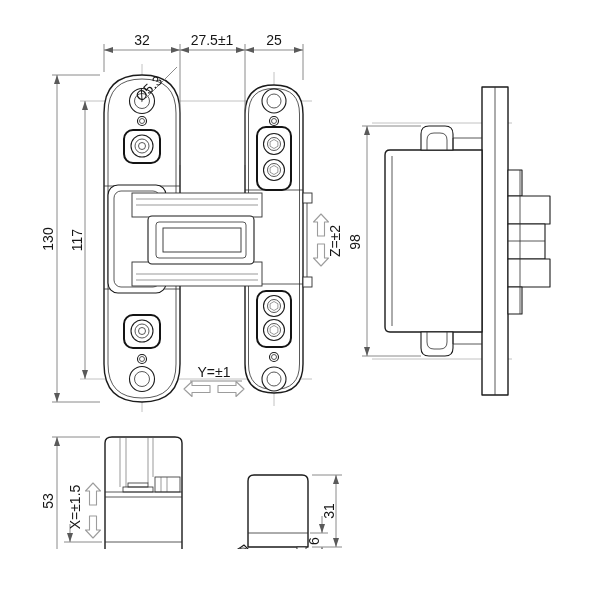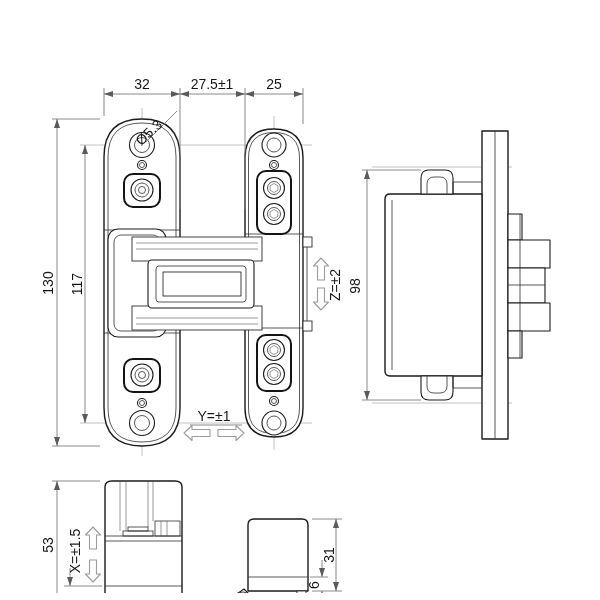--- a/index.html
+++ b/index.html
@@ -1,16 +1,16 @@
 <!DOCTYPE html>
 <html><head>
 <meta charset="utf-8">
 <style>
   html,body{margin:0;padding:0;background:#fff;}
-  .stage{width:600px;height:549px;position:relative;background:#fff;overflow:hidden;margin-top:44px;}
+  .stage{width:600px;height:549px;position:relative;background:#fff;overflow:hidden;}
   svg{display:block;}
   .ol   {fill:#fff;stroke:#1b1b1b;stroke-width:1.4;stroke-linejoin:round;}
   .ol2  {fill:#fff;stroke:#1b1b1b;stroke-width:1.1;stroke-linejoin:round;}
   .det  {fill:none;stroke:#2e2e2e;stroke-width:0.8;}
   .detf {fill:#fff;stroke:#2e2e2e;stroke-width:0.9;}
   .thin {fill:none;stroke:#555;stroke-width:0.6;}
   .thick{fill:#fff;stroke:#141414;stroke-width:2;stroke-linejoin:round;}
   .cl   {fill:none;stroke:#b3b3b3;stroke-width:0.8;}
   .dim  {fill:none;stroke:#7d7d7d;stroke-width:0.9;}
   .dimtxt{font-family:"Liberation Sans",sans-serif;font-size:14px;fill:#161616;}

